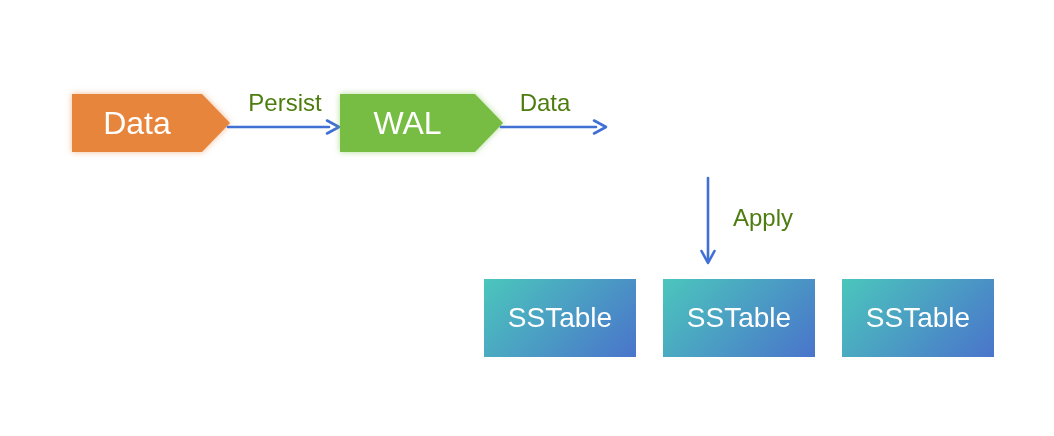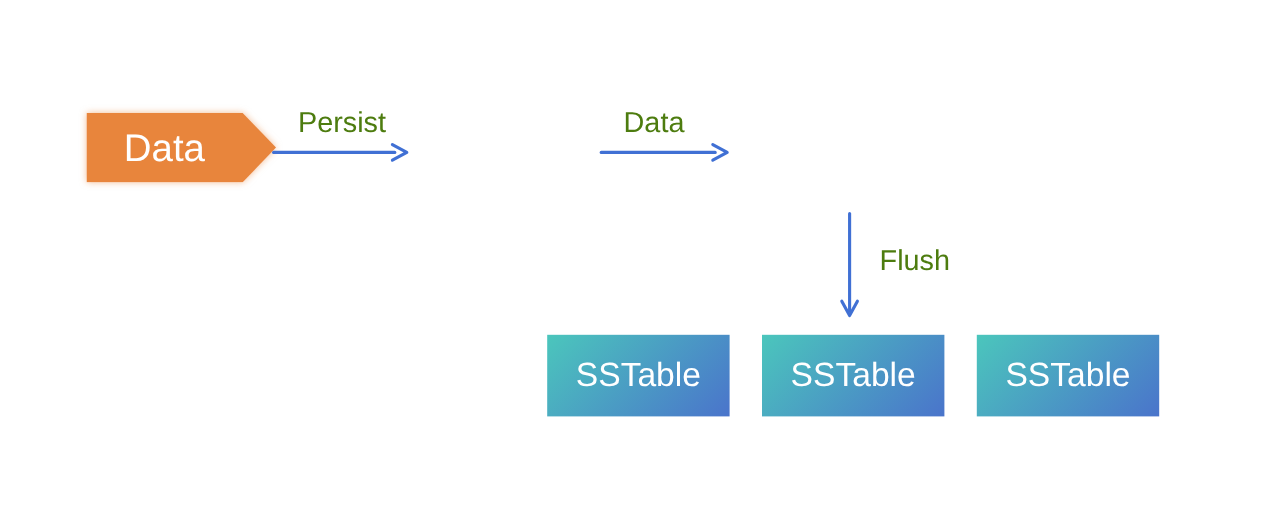--- a/index.html
+++ b/index.html
@@ -56,57 +56,63 @@
     font-size: 24px;
     line-height: 1.1;
     white-space: nowrap;
   }
   .edge-label.centered { text-align: center; }
   
   .sstable {
     position: absolute;
     top: 279px;
     width: 152px;
-    height: 68px;
+    height: 78px;
     display: flex;
     align-items: center;
     justify-content: center;
+    margin-left: 28px;
   }
   .sstable .node-label { font-size: 28px; }
 </style>
 </head>
 <body>
 
 <div class="canvas">
 
   <div class="node-wrap glow-orange" style="left:72px; top:94px; width:158px; height:58px;">
     <div class="chevron" style="background-color: rgb(232, 133, 60);">
       <span class="node-label">Data</span>
     </div>
   </div>
 
   <svg class="connector" style="left:228px; top:116px;" width="116" height="22" viewBox="0 0 116 22">
     <line x1="0" y1="11" x2="101" y2="11" stroke="#4070D4"></line>
     <polyline points="99,4.5 111,11 99,17.5" stroke="#4070D4"></polyline>
   </svg>
   <div class="edge-label centered" style="left:228px; top:90px; width:114px;">Persist</div>
 
+  <div class="node-wrap glow-green" style="left:340px; top:94px; width:163px; height:58px;">
+    <div class="chevron" style="background-color: rgb(119, 189, 67);">
+      <span class="node-label">WAL</span>
+    </div>
+  </div>
 
   <svg class="connector" style="left:501px; top:116px;" width="110" height="22" viewBox="0 0 110 22">
     <line x1="0" y1="11" x2="95" y2="11" stroke="#4070D4"></line>
     <polyline points="93,4.5 105,11 93,17.5" stroke="#4070D4"></polyline>
   </svg>
   <div class="edge-label centered" style="left:490px; top:90px; width:110px;">Data</div>
 
 
   <svg class="connector" style="left:697px; top:178px;" width="22" height="88" viewBox="0 0 22 88">
     <line x1="11" y1="0" x2="11" y2="81" stroke="#4070D4"></line>
     <polyline points="4.5,73 11,85 17.5,73" stroke="#4070D4"></polyline>
   </svg>
-  <div class="edge-label" style="left:733px; top:205px;">Flush</div>
+  <div class="edge-label" style="left:733px; top:205px;">Apply</div>
 
   <div class="sstable" style="left: 456px; background: linear-gradient(135deg, rgb(75, 198, 188) 0%, rgb(74, 116, 203) 100%);">
     <span class="node-label">SSTable</span>
   </div>
   <div class="sstable" style="left: 635px; background: linear-gradient(135deg, rgb(75, 198, 188) 0%, rgb(74, 116, 203) 100%);">
     <span class="node-label">SSTable</span>
   </div>
   <div class="sstable" style="left: 814px; background: linear-gradient(135deg, rgb(75, 198, 188) 0%, rgb(74, 116, 203) 100%);">
     <span class="node-label">SSTable</span>
   </div>

